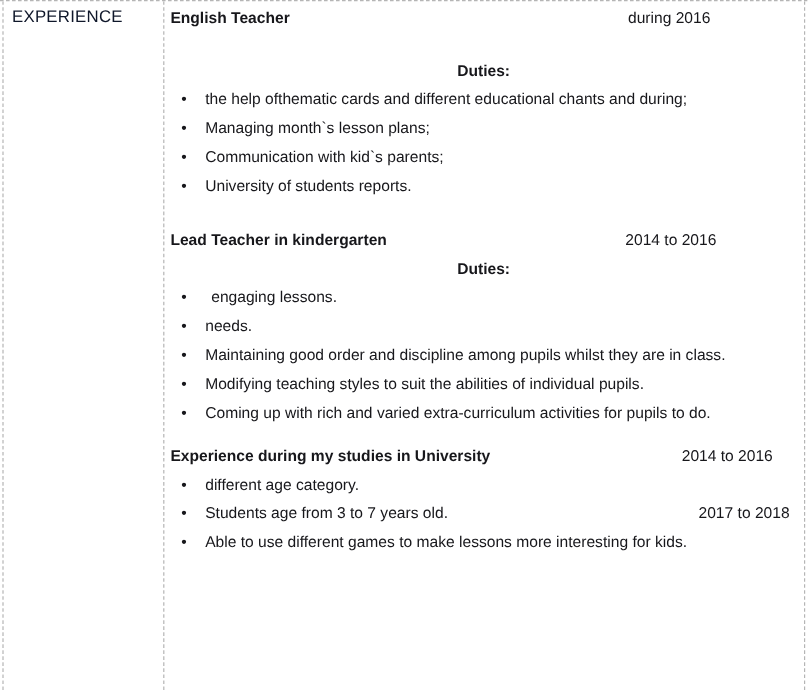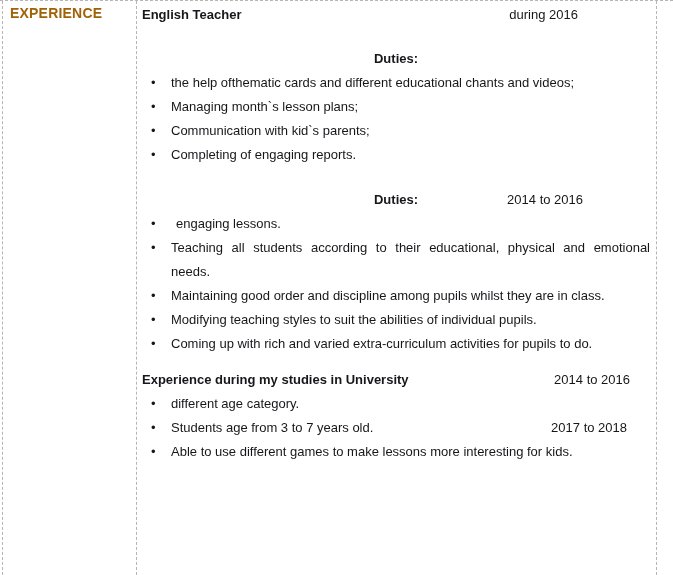--- a/index.html
+++ b/index.html
@@ -17,48 +17,48 @@
   }
   .cell-left{
     flex:0 0 135px;
     margin-left:2px;
     border-left:1px dashed #b5b5b5;
     border-right:1px dashed #b5b5b5;
     box-sizing:border-box;
     padding:4px 0 0 7px;
   }
   .heading{
-    font-weight:bold;
+    font-weight:normal;
     font-size:14px;
     letter-spacing:.2px;
-    color:#a16207;
+    color:#0f172a;
   }
   .cell-right{
     flex:1 1 auto;
-    margin-right:16px;
+    margin-right:2px;
     border-right:1px dashed #b5b5b5;
     box-sizing:border-box;
     padding:2px 6px 0 5px;
   }
   .trow{
     position:relative;
     line-height:24px;
     font-weight:bold;
     white-space:nowrap;
   }
   .date{
     position:absolute;
     top:0;
     font-weight:normal;
     white-space:nowrap;
   }
   .d0{right:72px;}
   .d1{right:67px;}
   .d2{right:20px;}
-  .d3{right:23px;text-align:right;}
+  .d3{right:6px;text-align:right;}
   .duties{
     font-weight:bold;
     line-height:24px;
     text-align:center;
   }
   .gap-top{margin-top:20px;}
   .entry2{margin-top:21px;}
   .entry3{margin-top:12px;}
   .bullet{display:flex;}
   .mk{
@@ -94,59 +94,59 @@
     <section class="entry entry1">
       <div class="trow">
         <span>English Teacher</span>
         <span class="date d0">during 2016</span>
       </div>
       <div class="duties gap-top">Duties:</div>
 
       <div class="bullet">
         <span class="mk">•</span>
         <span class="btxt">
-          <span class="line">the help ofthematic cards and different educational chants and videos;</span>
+          <span class="line">the help ofthematic cards and different educational chants and during;</span>
         </span>
       </div>
       <div class="bullet">
         <span class="mk">•</span>
         <span class="btxt">
           <span class="line">Managing month`s lesson plans;</span>
         </span>
       </div>
       <div class="bullet">
         <span class="mk">•</span>
         <span class="btxt">
           <span class="line">Communication with kid`s parents;</span>
         </span>
       </div>
       <div class="bullet">
         <span class="mk">•</span>
         <span class="btxt">
-          <span class="line">Completing of engaging reports.</span>
+          <span class="line">University of students reports.</span>
         </span>
       </div>
     </section>
 
     <section class="entry entry2">
       <div class="trow">
+        <span>Lead Teacher in kindergarten</span>
         <span class="date d1">2014 to 2016</span>
       </div>
       <div class="duties">Duties:</div>
 
       <div class="bullet">
         <span class="mk">•</span>
         <span class="btxt">
           <span class="line ind">engaging lessons.</span>
         </span>
       </div>
       <div class="bullet">
         <span class="mk">•</span>
         <span class="btxt">
-          <span class="line j">Teaching all students according to their educational, physical and emotional</span>
           <span class="line">needs.</span>
         </span>
       </div>
       <div class="bullet">
         <span class="mk">•</span>
         <span class="btxt">
           <span class="line">Maintaining good order and discipline among pupils whilst they are in class.</span>
         </span>
       </div>
       <div class="bullet">

